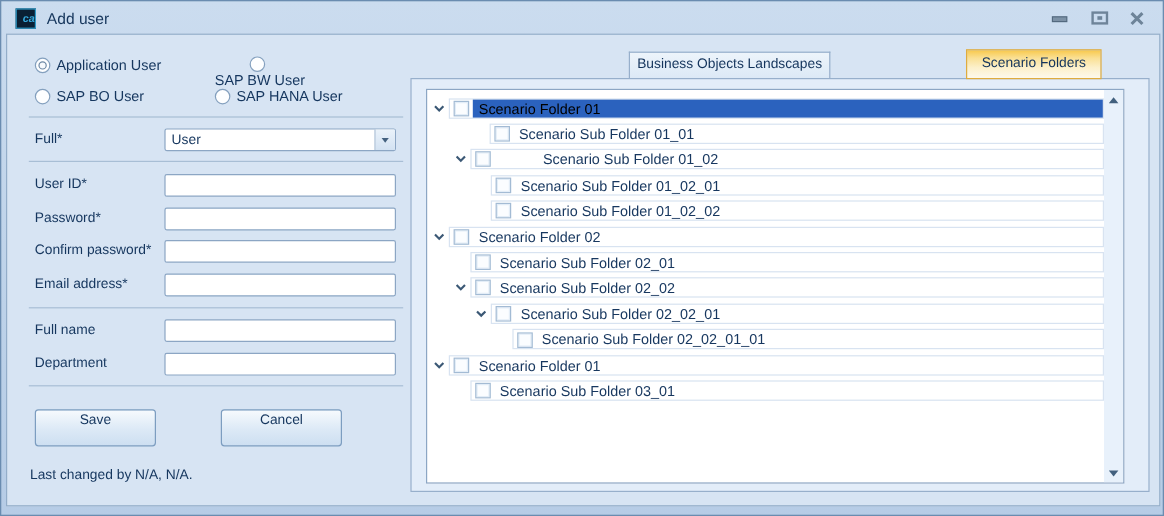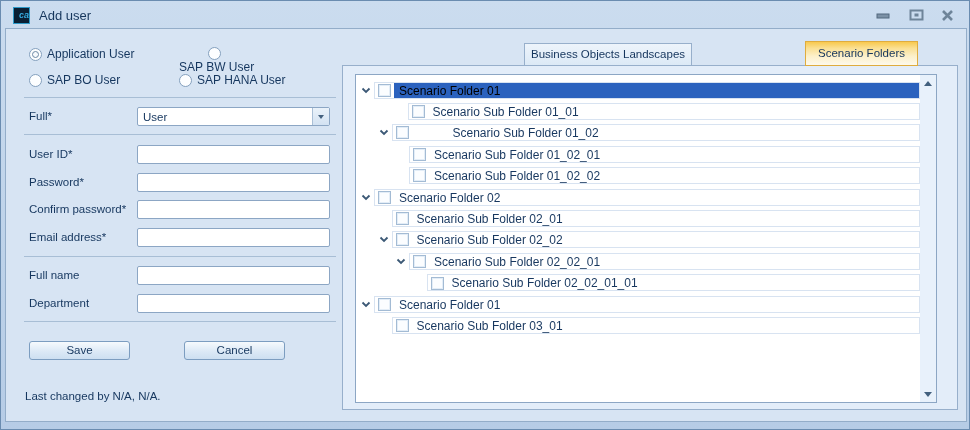--- a/index.html
+++ b/index.html
@@ -31,21 +31,21 @@
   .flabel { position:absolute; left:23px; font-size:11.5px; white-space:nowrap; }
   .hr { position:absolute; left:18px; width:312px; height:1px; background:#A8BED5; }
   .tb { position:absolute; left:131px; width:193px; height:19px; background:#FFFFFF;
         border:1px solid #8CA6C4; border-radius:2px; font-size:11.5px; color:#15365E; padding:0 5px; outline:none; }
   .combo { position:absolute; left:131px; width:193px; height:19px; background:#fff; border:1px solid #8CA6C4;
            border-radius:2px; display:flex; align-items:center; }
   .combo .val { flex:1; padding-left:5px; font-size:11.5px; }
   .combo .dd { width:17px; height:17px; border-left:1px solid #A9BFD6;
                background:linear-gradient(180deg,#EAF2FA,#D3E2F2); display:flex; align-items:center; justify-content:center; }
   .combo .dd i { width:0; height:0; border-left:3.5px solid transparent; border-right:3.5px solid transparent; border-top:4px solid #44617F; }
-  .btn { position:absolute; width:101px; height:19px; border:1px solid #7C9DC0; border-radius:3px;
+  .btn { position:absolute; width:101px; height:31px; border:1px solid #7C9DC0; border-radius:3px;
          background:linear-gradient(180deg,#F6FAFD 0%,#DCE9F6 55%,#CDDFF1 100%);
          font-size:11.5px; color:#15365E; text-align:center; line-height:17px; }
   .footer { position:absolute; left:19px; top:361px; font-size:11.5px; }
 
   
   .tab { position:absolute; height:22px; top:14px; border:1px solid #97AFCB; border-bottom:none;
          background:linear-gradient(180deg,#EDF4FB 0%,#DCE9F6 100%);
          font-size:11.5px; color:#14345C; text-align:center; line-height:21px; z-index:2; }
   .tab.active { top:12px; height:25px; z-index:4; border:1px solid #DFAC3E;
                 background:linear-gradient(180deg,#F8C94E 0%,#FAE094 28%,#FCF0CA 62%,#FDF9EC 100%);

